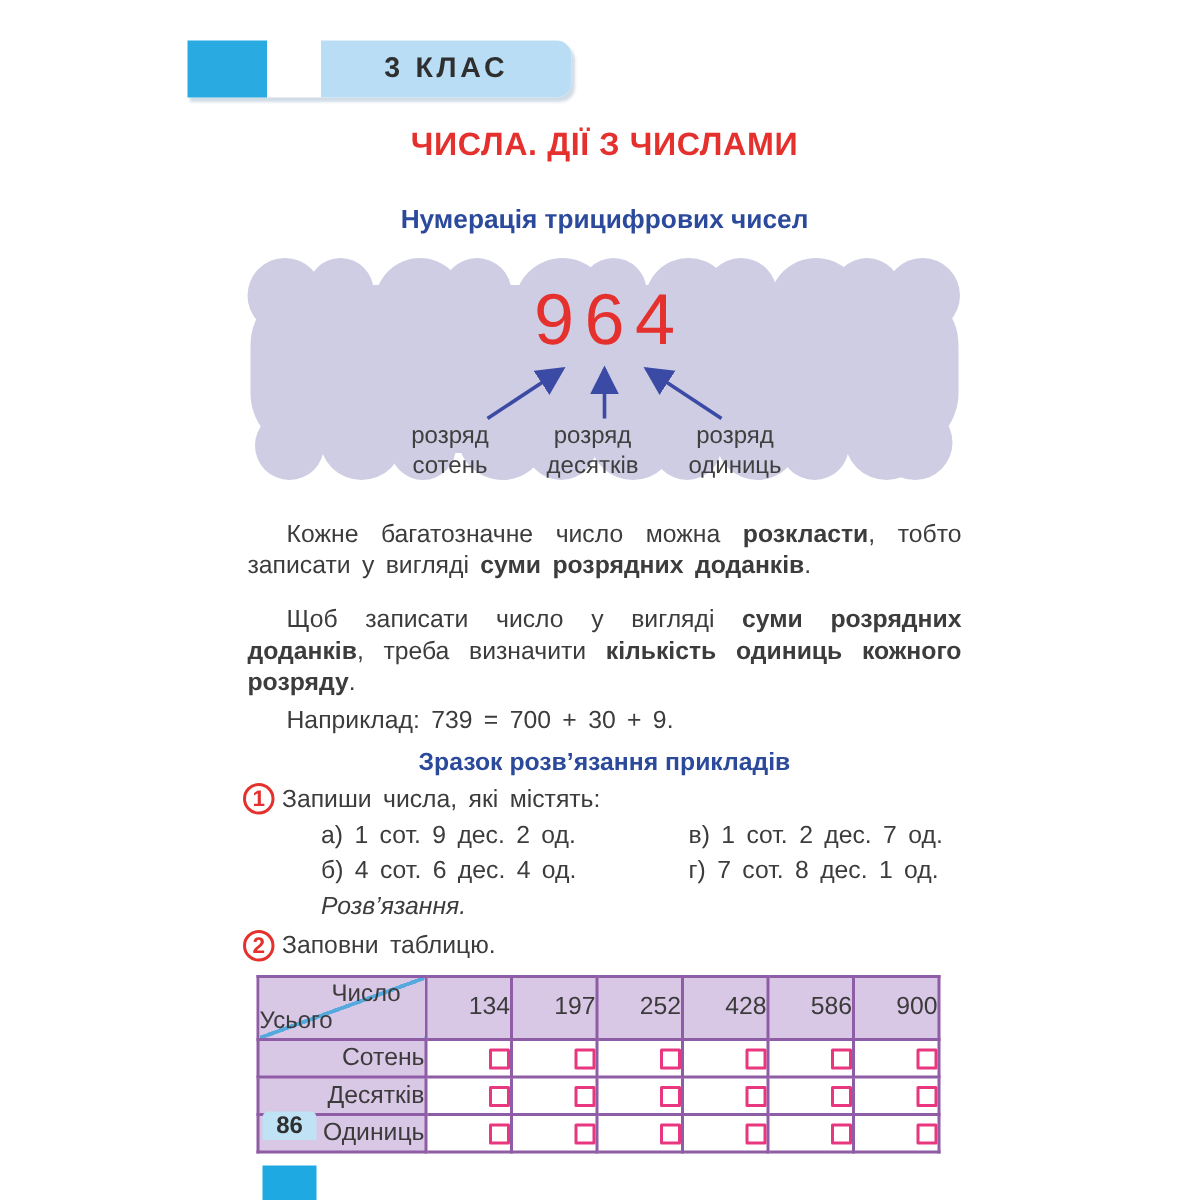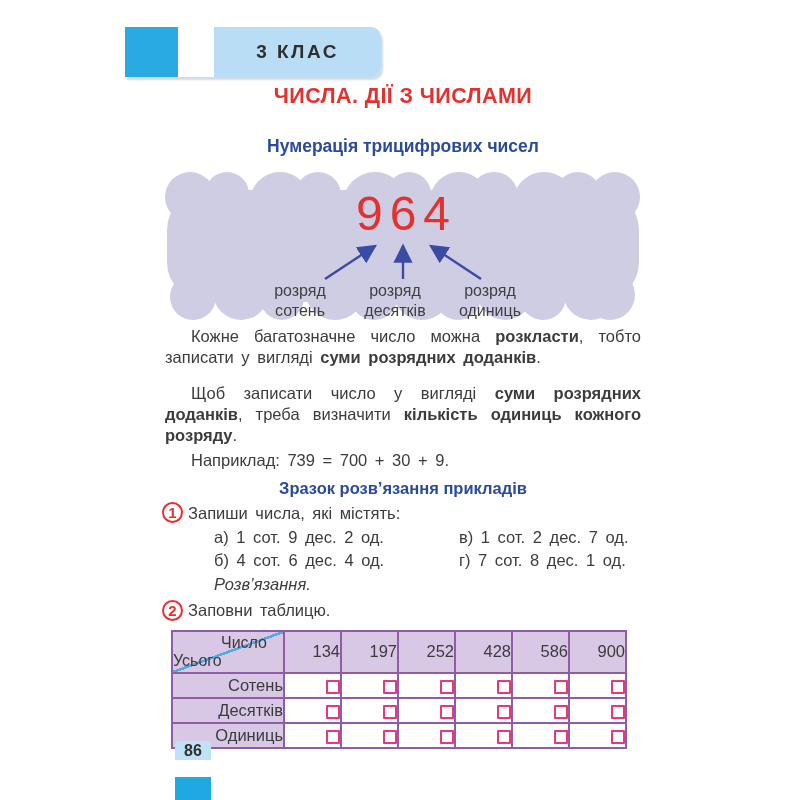--- a/index.html
+++ b/index.html
@@ -8,21 +8,21 @@
     --arrow-blue:#3b4ba5; --table-border-purple:#8f5da6; --table-header-bg:#d9c7e6;
     --checkbox-pink:#e8377f; --diagonal-blue:#55a9dd; --page-number-bg:#bfe2f5;
     --text-dark:#3c3c3c;
   }
   *{box-sizing:border-box; margin:0; padding:0;}
   html,body{background:#fff;}
   .page{position:relative; width:800px; height:800px; background:#fff; overflow:hidden;
         font-family:"Liberation Sans","DejaVu Sans",sans-serif; color:var(--text-dark);}
 
   
-  .grade-tab{position:absolute; left:125px; top:27px; width:256px; height:50px; display:flex;
+  .grade-tab{position:absolute; left:125px; top:27px; width:256px; height:38px; display:flex;
              box-shadow:2px 3px 2px rgba(150,175,200,.45); border-radius:0 10px 10px 0;gap:36px;}
   .tab-accent{width:53px; height:100%; background:var(--tab-blue);}
   .tab-body{flex:1; background:var(--tab-light-blue); border-radius:0 10px 10px 0;
             display:flex; align-items:center; justify-content:center;}
   .tab-label{font-size:19px; font-weight:700; letter-spacing:2.5px; color:#2f2f2f;}
 
   
   .content{position:absolute; left:165px; top:84px; width:476px;}
   .chapter-title{text-align:center; color:var(--accent-red); font-size:21.5px; font-weight:700; letter-spacing:.4px;}
   .topic-title{text-align:center; color:var(--heading-blue); font-size:17.5px; font-weight:700; margin-top:27px;}
@@ -39,21 +39,21 @@
   .arrows{display:block; margin:1px auto 0; width:460px; height:42px; color:var(--arrow-blue);}
   .arrows line{stroke:var(--arrow-blue); stroke-width:2.4;}
   .arrows marker path{fill:var(--arrow-blue);}
   .cloud-labels{position:relative; height:48px;}
   .cloud-label{position:absolute; width:120px; text-align:center; font-size:16px; line-height:1.22; color:#3f3f3f;}
   .cloud-label.l0{left:75px;} .cloud-label.l1{left:170px;} .cloud-label.l2{left:265px;}
 
   
   .body-p{margin:15px 0 0; font-size:16.5px; line-height:1.27; text-indent:26px;
           text-align:justify; word-spacing:3px;}
-  .body-p.first{margin-top:4px;}
+  .body-p.first{margin-top:24px;}
   .body-p.example{text-align:left; margin-top:4px;}
   .body-p b{font-weight:700;}
 
   .sample-heading{text-align:center; color:var(--heading-blue); font-size:16.5px; font-weight:700; margin:8px 0 5px;}
 
   
   .exercise{display:flex; align-items:flex-start; margin-top:2px;}
   .ex-badge{flex:none; display:inline-flex; align-items:center; justify-content:center;
             width:21px; height:21px; border:2px solid var(--accent-red); border-radius:50%;
             color:var(--accent-red); font-size:15px; font-weight:700; margin:-1px 5px 0 -3px;}

